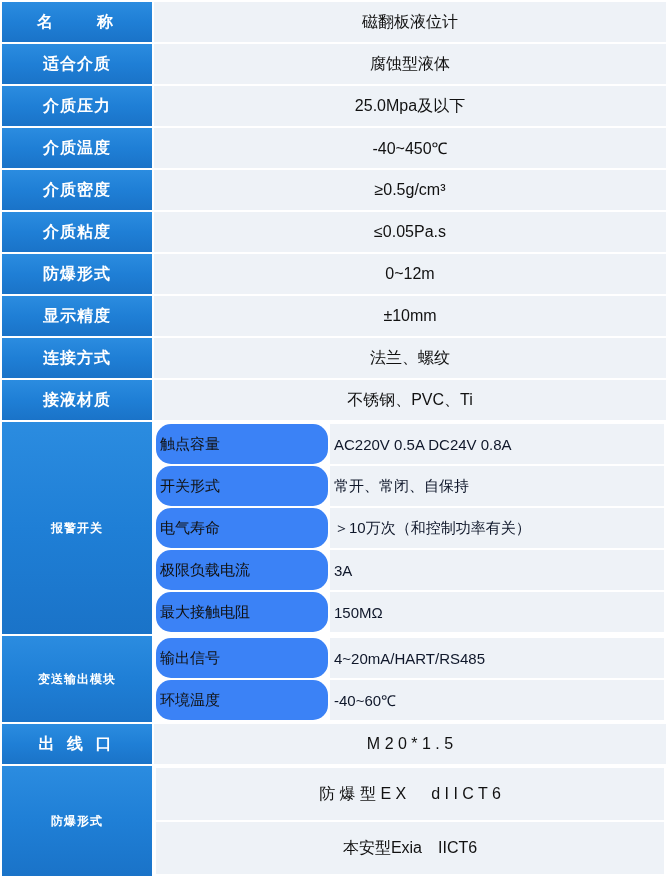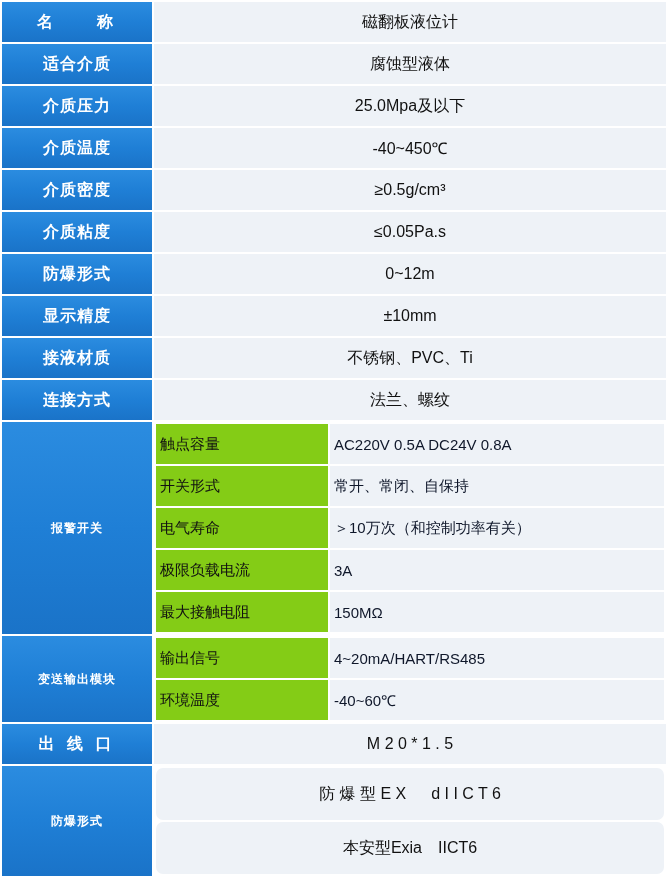--- a/index.html
+++ b/index.html
@@ -38,27 +38,28 @@
   }
   .value-cell {
     background: #eef2f7;
     color: #111111;
     font-size: 16px;
     text-align: center;
     height: 32px;
     margin-top: 20px;
   }
   .sub-label {
-    background: #84cc16;
+    background: #3b82f6;
     color: #111111;
     font-size: 15px;
     text-align: left;
     padding-left: 18px;
     height: 32px;
     width: 172px;
+    border-radius: 15px;
   }
   .sub-value {
     background: #eef2f7;
     color: #0f172a;
     font-size: 15px;
     text-align: left;
     padding-left: 16px;
     height: 32px;
   }
   .spaced {
@@ -69,21 +70,20 @@
     border-collapse: separate;
     border-spacing: 2px 2px;
     table-layout: fixed;
   }
   .nest-wrap {
     padding: 0 !important;
     background: #ffffff;
   }
   .two-line-cell {
     height: 44px;
-    border-radius: 7px;
   }
 </style>
 </head>
 <body>
 
 <table class="spec-table">
   <colgroup>
     <col style="width:150px">
     <col>
   </colgroup>
@@ -124,27 +124,27 @@
       <td class="label-cell">防爆形式</td>
       <td class="value-cell">0~12m</td>
     </tr>
 
     <tr>
       <td class="label-cell">显示精度</td>
       <td class="value-cell">±10mm</td>
     </tr>
 
     <tr>
+      <td class="label-cell">连接方式</td>
+      <td class="value-cell">法兰、螺纹</td>
+    </tr>
+
+    <tr>
       <td class="label-cell">接液材质</td>
       <td class="value-cell">不锈钢、PVC、Ti</td>
-    </tr>
-
-    <tr>
-      <td class="label-cell">连接方式</td>
-      <td class="value-cell">法兰、螺纹</td>
     </tr>
 
     <tr>
       <td class="label-cell tall">报警开关</td>
       <td class="nest-wrap">
         <table class="inner-table">
           <colgroup>
             <col style="width:172px">
             <col>
           </colgroup>

